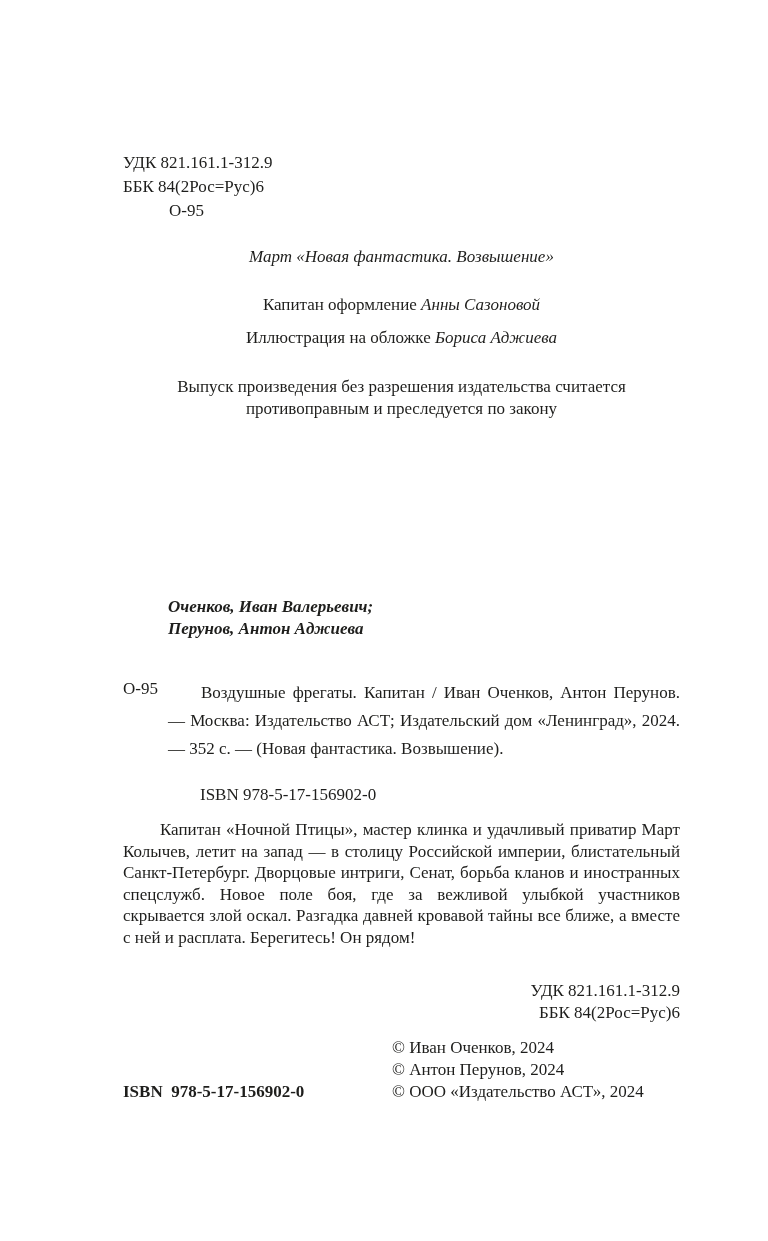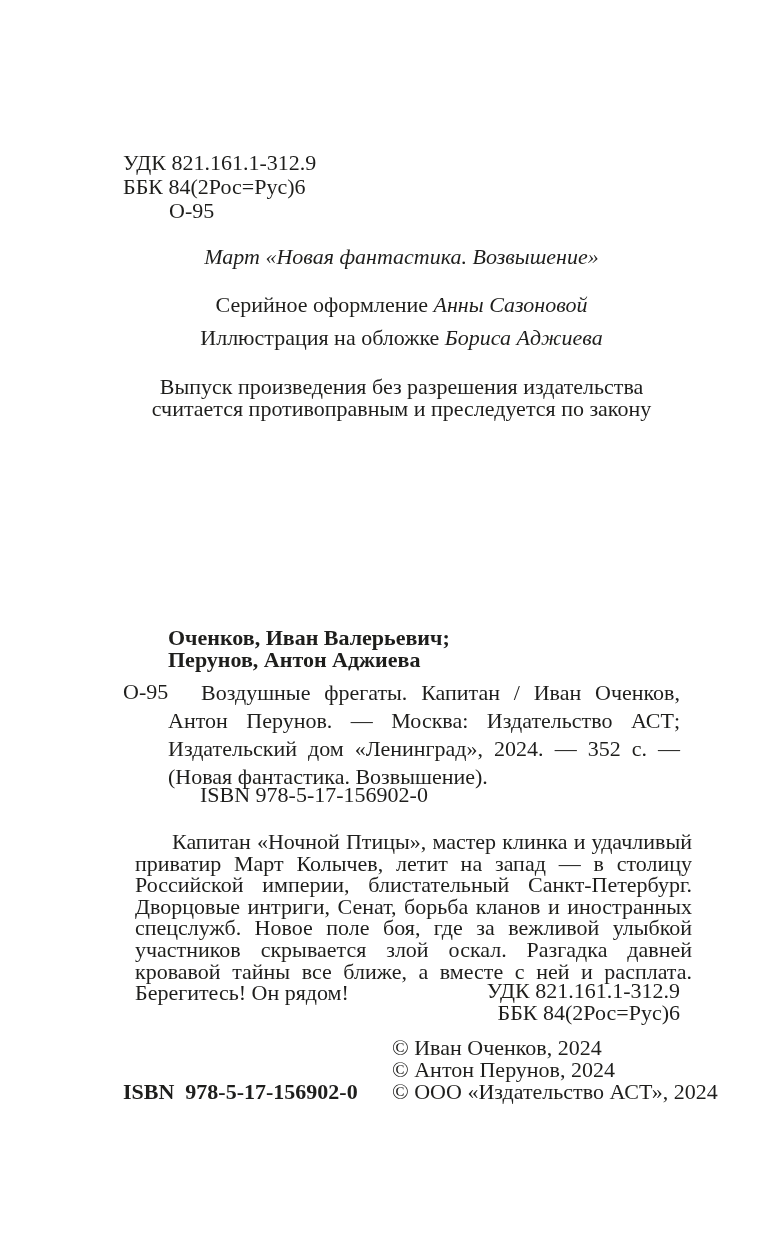--- a/index.html
+++ b/index.html
@@ -6,57 +6,57 @@
     margin: 0;
     padding: 0;
     background: #ffffff;
   }
   .page {
     position: relative;
     width: 768px;
     height: 1241px;
     background: #ffffff;
     font-family: "Liberation Serif", "DejaVu Serif", serif;
-    font-size: 22px;
+    font-size: 17px;
     color: #1e1e1c;
     overflow: hidden;
   }
   .blk { position: absolute; left: 123px; width: 557px; }
 
   
   .codes-top { top: 151px; line-height: 24px; text-align: left; }
   .codes-top .indent { padding-left: 46px; }
 
   
   .series-title { top: 247px; text-align: center; font-style: italic; line-height: 20px; }
   .credit-line  { text-align: center; line-height: 20px; }
   .credit-design { top: 295px; }
   .credit-illustration { top: 328px; }
   .credit-line .name { font-style: italic; }
 
   
   .legal { top: 376px; text-align: center; line-height: 21.5px; }
 
   
-  .authors { top: 627px; padding-left: 45px; box-sizing: border-box; font-weight: bold; line-height: 22px; }
+  .authors { top: 596px; padding-left: 45px; box-sizing: border-box; font-weight: bold; line-height: 22px; font-style: italic; }
   .biblio  { top: 679px; }
   .biblio .code { position: absolute; left: 0; top: 0; }
   .biblio p {
     margin: 0 0 0 45px;
     width: 512px;
     text-indent: 33px;
     text-align: justify;
     line-height: 28px;
     hyphens: auto;
   }
   .isbn-mid { top: 784px; padding-left: 77px; line-height: 22px; }
 
   .annotation { top: 819px; }
   .annotation p {
-    margin: 12px;
+    margin: 0;
     width: 557px;
     text-indent: 37px;
     text-align: justify;
     line-height: 21.6px;
     hyphens: auto;
   }
 
   
   .codes-right { top: 980px; text-align: right; line-height: 21.5px; }
 
@@ -76,21 +76,21 @@
 <div class="page">
 
   <div class="blk codes-top">
     <div>УДК 821.161.1-312.9</div>
     <div>ББК 84(2Рос=Рус)6</div>
     <div class="indent">О-95</div>
   </div>
 
   <div class="blk series-title">Март «Новая фантастика. Возвышение»</div>
 
-  <div class="blk credit-line credit-design"><span>Серийное оформление </span><span class="name">Анны Сазоновой</span></div>
+  <div class="blk credit-line credit-design"><span>Капитан оформление </span><span class="name">Анны Сазоновой</span></div>
 
   <div class="blk legal">Выпуск произведения без разрешения издательства считается противоправным и преследуется по закону</div>
 
   <div class="blk credit-line credit-illustration"><span>Иллюстрация на обложке </span><span class="name">Бориса Аджиева</span></div>
 
   <div class="blk authors">
     <div>Оченков, Иван Валерьевич;</div>
     <div>Перунов, Антон Аджиева</div>
   </div>
 

